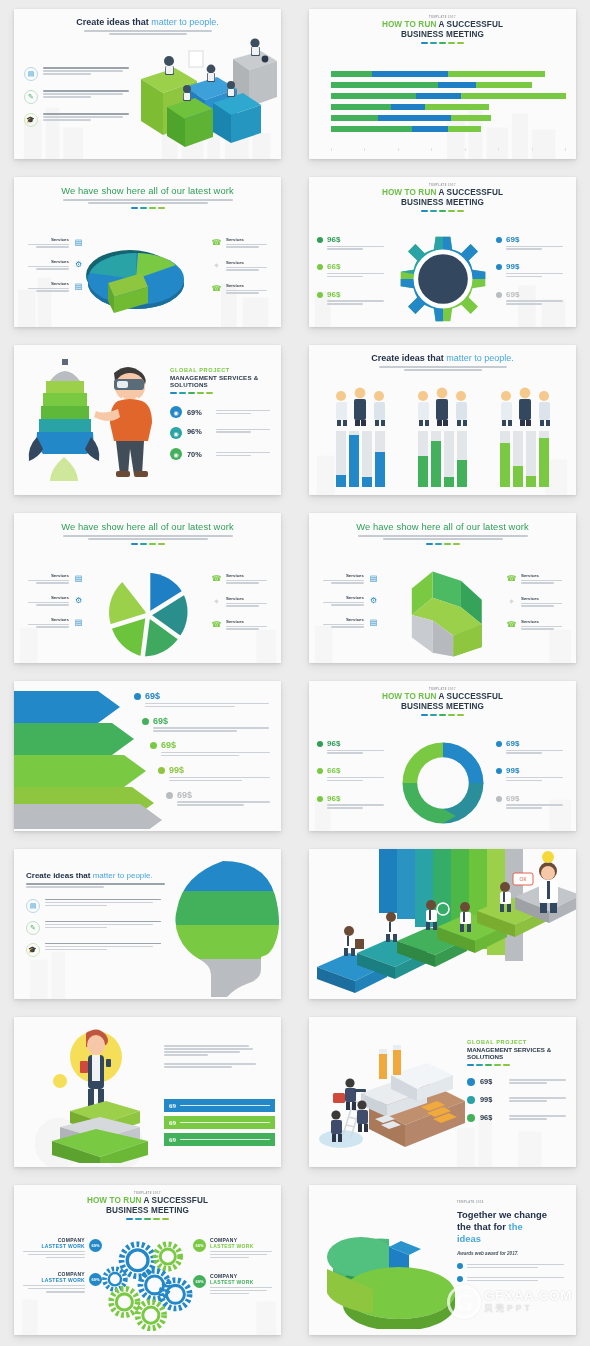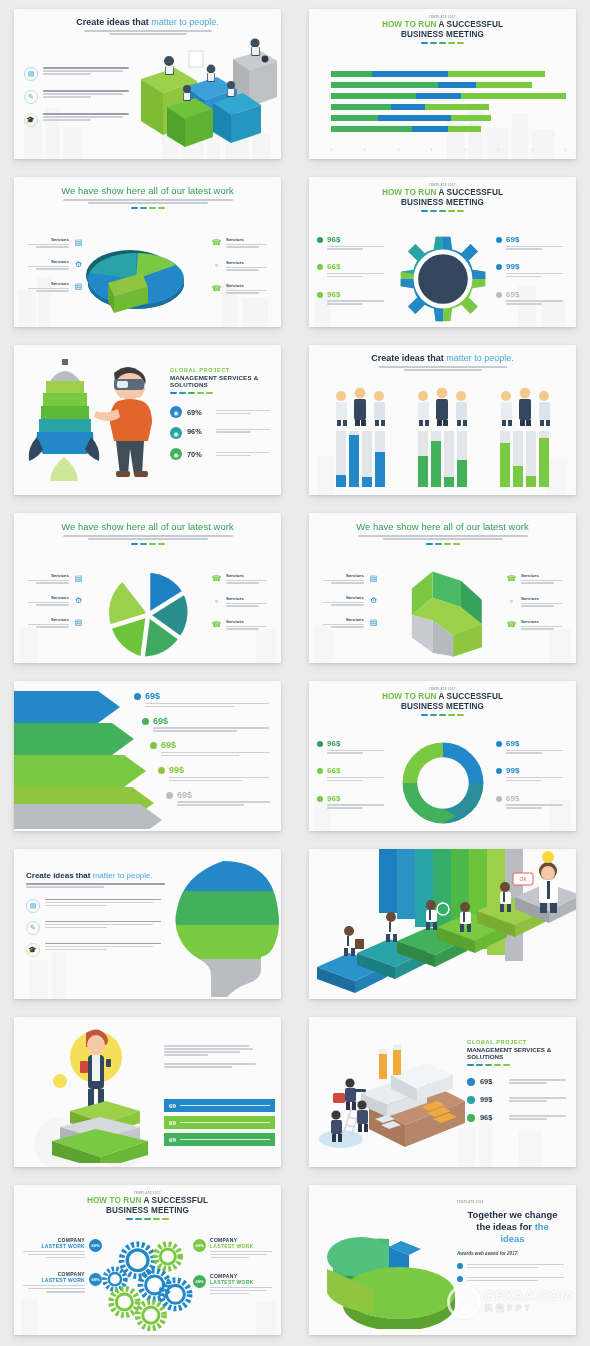--- a/index.html
+++ b/index.html
@@ -1374,23 +1374,23 @@
       </svg>
     </div>
    </div>
   </div>
 
   <div class="cell">
    <div class="slide">
     <div class="pad">
       <div style="position:absolute;left:148px;top:16px;right:8px;">
         <div class="tmpl" style="text-align:left">TEMPLATE 2018</div>
-        <div style="margin-top:5px;font-size:9.4px;font-weight:700;color:#22314a;line-height:12px;text-align:center;">
+        <div style="margin-top:5px;font-size:9.4px;font-weight:700;color:#22314a;line-height:12px;">
           <div>Together we change</div>
-          <div><span>the ideas for </span><span style="color:#49a6dd">the</span></div>
+          <div><span>the that for </span><span style="color:#49a6dd">the</span></div>
           <div style="color:#49a6dd">ideas</div>
         </div>
         <div style="margin-top:6px;font-size:4.6px;font-style:italic;color:#48545f;font-weight:700;">Awards web award for 2017.</div>
         <div id="s16bul" style="margin-top:6px;">
               <div style="display:flex;gap:4px;margin-bottom:5px;">
                 <i style="flex:none;width:6px;height:6px;border-radius:50%;margin-top:1px;background:#2288c8;"></i>
                 <div style="flex:1;">
                   <i style="display:block;height:1.3px;background:#cbd1d6;border-radius:1px;margin:1.8px 0;width:96%;"></i>
                   <i style="display:block;height:1.3px;background:#cbd1d6;border-radius:1px;margin:1.8px 0;width:70%;"></i>
                 </div>

